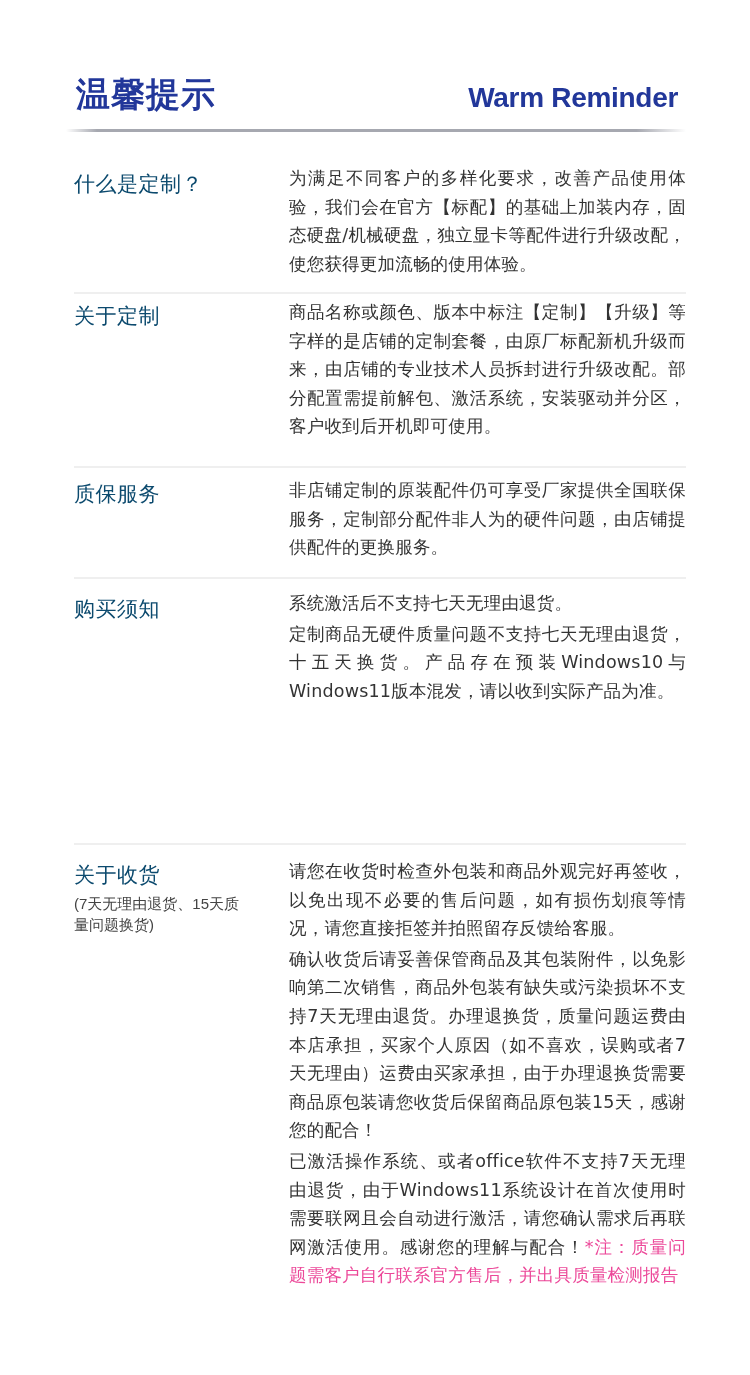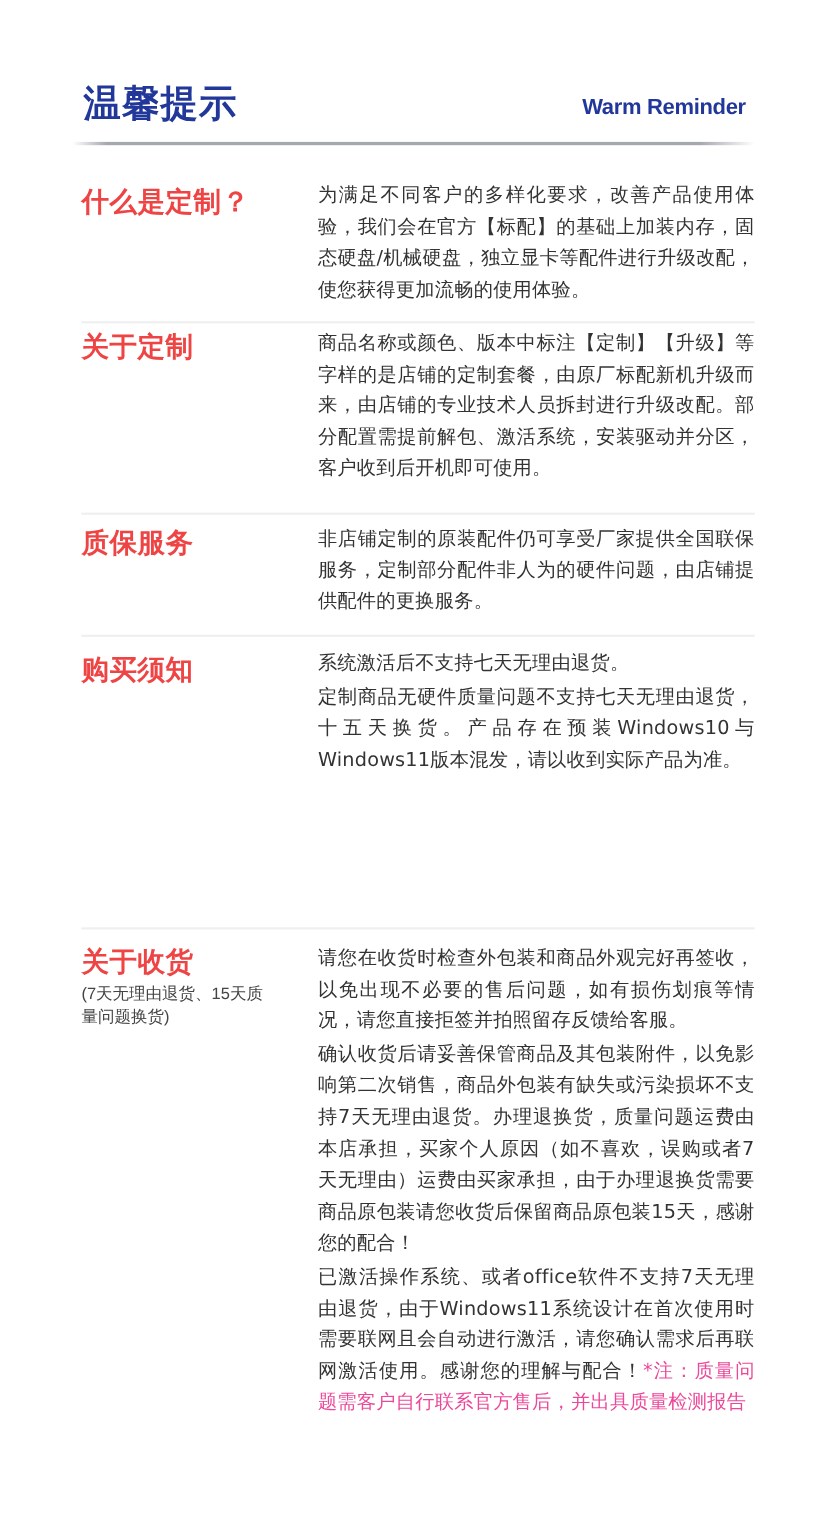--- a/index.html
+++ b/index.html
@@ -30,21 +30,21 @@
       font-weight: bold;
       color: #22379a;
       letter-spacing: 1px;
       line-height: 44px;
     }
     .title-en {
       position: absolute;
       right: 0;
       top: 14px;
       font-family: "Liberation Sans", "DejaVu Sans", sans-serif;
-      font-size: 20px;
+      font-size: 28px;
       font-weight: bold;
       color: #22379a;
       letter-spacing: -0.3px;
       line-height: 28px;
     }
     .header-rule {
       position: absolute;
       left: 66px;
       top: 129px;
       width: 620px;
@@ -64,23 +64,23 @@
       border-bottom: 2px solid #efefef;
     }
     .section.last {
       border-bottom: none;
     }
     .label-col {
       width: 215px;
       flex: 0 0 215px;
     }
     .label {
-      font-size: 25px;
-      font-weight: bold;
-      color: #ef4444;
+      font-size: 21px;
+      font-weight: normal;
+      color: #0c4a6e;
       line-height: 28px;
       margin-top: 8px;
       letter-spacing: 0.5px;
     }
     .sublabel {
       font-family: "Liberation Sans", "DejaVu Sans", sans-serif;
       font-size: 15px;
       color: #444444;
       line-height: 21px;
       margin-top: 4px;

